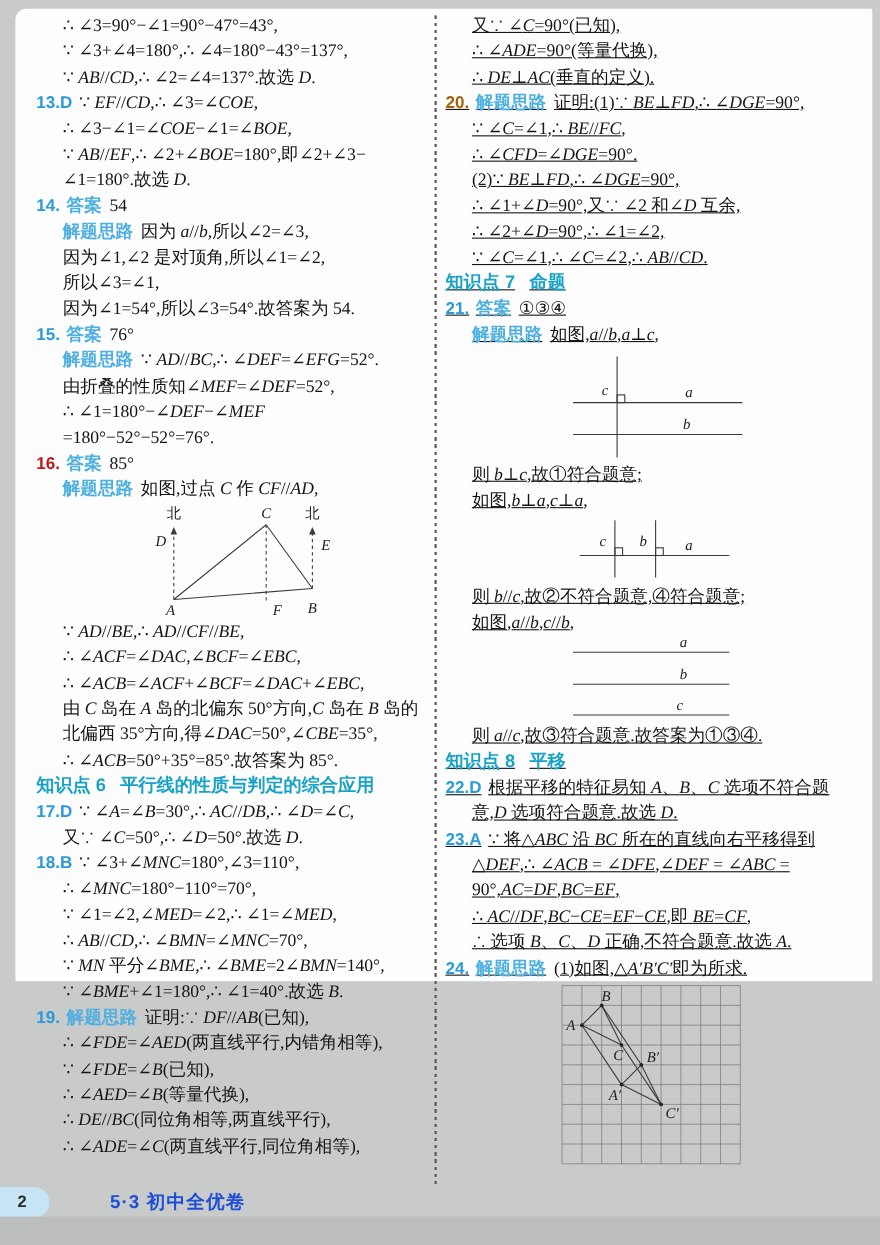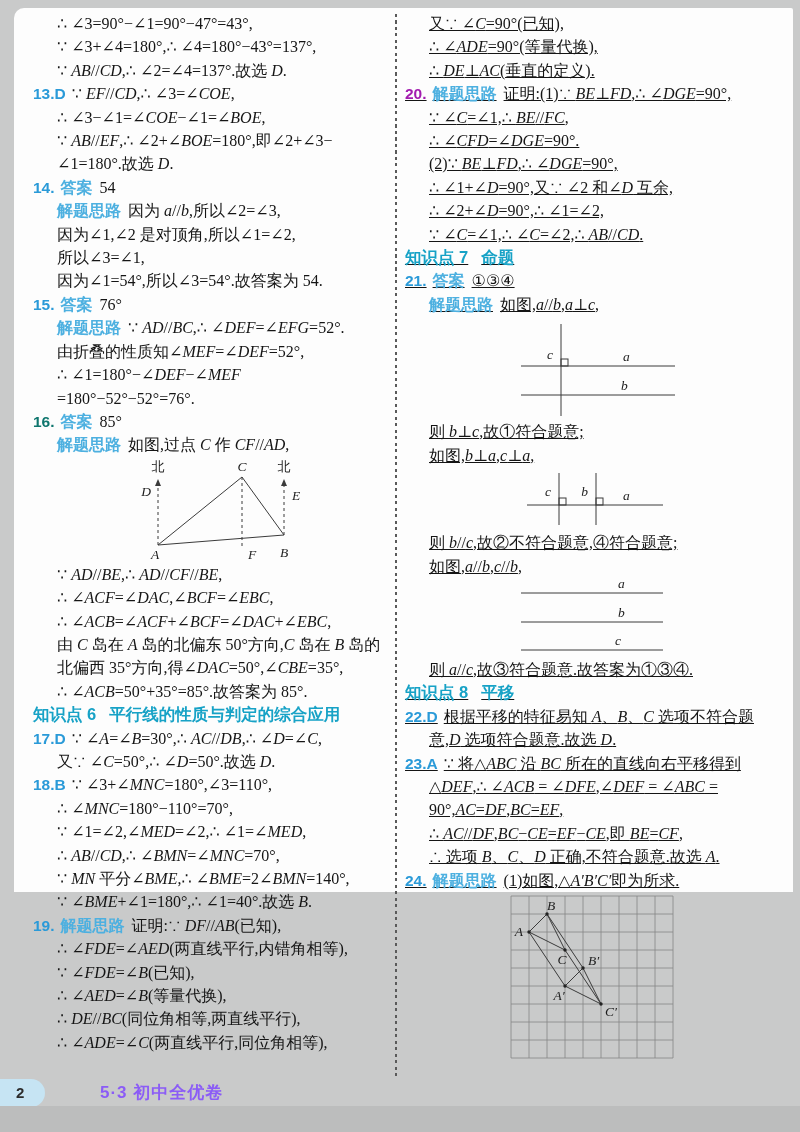--- a/index.html
+++ b/index.html
@@ -50,21 +50,21 @@
   .page-bubble {
     position:absolute; left:-14px; top:0; width:45px; height:28px;
     background:#c6e4f3; border-radius:0 15px 15px 0;
     font-family:"Liberation Sans","DejaVu Sans",sans-serif;
     font-size:15px; font-weight:bold; color:#2b2b2b;
     line-height:28px; padding-left:16px;
   }
   .brand {
     position:absolute; left:86px; top:0; line-height:28px;
     font-family:"Liberation Sans","DejaVu Sans",sans-serif;
-    font-size:17px; font-weight:bold; color:#8b5cf6; letter-spacing:1px;text-align:right;
+    font-size:17px; font-weight:bold; color:#1d4ed8; letter-spacing:1px;text-align:right;
   }
 </style>
 </head>
 <body>
 
 <div class="sheet">
   <div class="divider"></div>
   <div class="col left" id="col-left">
       <div class="line"><span class="txt">∴ ∠3=90°−∠1=90°−47°=43°,</span></div>
       <div class="line"><span class="txt">∵ ∠3+∠4=180°,∴ ∠4=180°−43°=137°,</span></div>
@@ -76,21 +76,21 @@
       <div class="line"><span class="num" style="color: rgb(42, 154, 216); margin-top: 23px;">14.</span><span class="kai" style="color: rgb(77, 176, 224);">答案</span><span class="txt">54</span></div>
       <div class="line"><span class="kai" style="color: rgb(77, 176, 224);">解题思路</span><span class="txt">因为 <i>a</i>//<i>b</i>,所以∠2=∠3,</span></div>
       <div class="line"><span class="txt">因为∠1,∠2 是对顶角,所以∠1=∠2,</span></div>
       <div class="line"><span class="txt">所以∠3=∠1,</span></div>
       <div class="line"><span class="txt">因为∠1=54°,所以∠3=54°.故答案为 54.</span></div>
       <div class="line"><span class="num" style="color: rgb(42, 154, 216);">15.</span><span class="kai" style="color: rgb(77, 176, 224);">答案</span><span class="txt">76°</span></div>
       <div class="line"><span class="kai" style="color: rgb(77, 176, 224);">解题思路</span><span class="txt">∵ <i>AD</i>//<i>BC</i>,∴ ∠<i>DEF</i>=∠<i>EFG</i>=52°.</span></div>
       <div class="line"><span class="txt">由折叠的性质知∠<i>MEF</i>=∠<i>DEF</i>=52°,</span></div>
       <div class="line"><span class="txt">∴ ∠1=180°−∠<i>DEF</i>−∠<i>MEF</i></span></div>
       <div class="line"><span class="txt">=180°−52°−52°=76°.</span></div>
-      <div class="line"><span class="num" style="color: #0f766e;">16.</span><span class="kai" style="color: rgb(77, 176, 224);">答案</span><span class="txt">85°</span></div>
+      <div class="line"><span class="num" style="color: #b91c1c;">16.</span><span class="kai" style="color: rgb(77, 176, 224);">答案</span><span class="txt">85°</span></div>
       <div class="line"><span class="kai" style="color: rgb(77, 176, 224);">解题思路</span><span class="txt">如图,过点 <i>C</i> 作 <i>CF</i>//<i>AD</i>,</span></div>
       <div class="fig" style="margin-left: 95px;">
         <svg viewBox="0 0 200 102" width="200" height="102" class="fig-svg">
           <line x1="30" y1="86" x2="114" y2="18" stroke="#3b3b3b" stroke-width="1"></line>
           <line x1="114" y1="18" x2="156" y2="76" stroke="#3b3b3b" stroke-width="1"></line>
           <line x1="30" y1="86" x2="156" y2="76" stroke="#3b3b3b" stroke-width="1"></line>
           <line x1="30" y1="86" x2="30" y2="22" stroke="#3b3b3b" stroke-width="1" stroke-dasharray="3 3"></line>
           <line x1="114" y1="18" x2="114" y2="88" stroke="#3b3b3b" stroke-width="1" stroke-dasharray="3 3"></line>
           <line x1="156" y1="76" x2="156" y2="22" stroke="#3b3b3b" stroke-width="1" stroke-dasharray="3 3"></line>
           <polygon points="27,27 33,27 30,20" fill="#3b3b3b"></polygon>
@@ -124,21 +124,21 @@
       <div class="line"><span class="txt">∴ ∠<i>FDE</i>=∠<i>AED</i>(两直线平行,内错角相等),</span></div>
       <div class="line"><span class="txt">∵ ∠<i>FDE</i>=∠<i>B</i>(已知),</span></div>
       <div class="line"><span class="txt">∴ ∠<i>AED</i>=∠<i>B</i>(等量代换),</span></div>
       <div class="line"><span class="txt">∴ <i>DE</i>//<i>BC</i>(同位角相等,两直线平行),</span></div>
       <div class="line"><span class="txt">∴ ∠<i>ADE</i>=∠<i>C</i>(两直线平行,同位角相等),</span></div>
     </div>
   <div class="col right" id="col-right">
       <div class="line"><span class="txt">又∵ ∠<i>C</i>=90°(已知),</span></div>
       <div class="line"><span class="txt">∴ ∠<i>ADE</i>=90°(等量代换),</span></div>
       <div class="line"><span class="txt">∴ <i>DE</i>⊥<i>AC</i>(垂直的定义).</span></div>
-      <div class="line"><span class="num" style="color: #a21caf;">20.</span><span class="kai" style="color: rgb(77, 176, 224);">解题思路</span><span class="txt">证明:(1)∵ <i>BE</i>⊥<i>FD</i>,∴ ∠<i>DGE</i>=90°,</span></div>
+      <div class="line"><span class="num" style="color: #a16207;">20.</span><span class="kai" style="color: rgb(77, 176, 224);">解题思路</span><span class="txt">证明:(1)∵ <i>BE</i>⊥<i>FD</i>,∴ ∠<i>DGE</i>=90°,</span></div>
       <div class="line"><span class="txt">∵ ∠<i>C</i>=∠1,∴ <i>BE</i>//<i>FC</i>,</span></div>
       <div class="line"><span class="txt">∴ ∠<i>CFD</i>=∠<i>DGE</i>=90°.</span></div>
       <div class="line"><span class="txt">(2)∵ <i>BE</i>⊥<i>FD</i>,∴ ∠<i>DGE</i>=90°,</span></div>
       <div class="line"><span class="txt">∴ ∠1+∠<i>D</i>=90°,又∵ ∠2 和∠<i>D</i> 互余,</span></div>
       <div class="line"><span class="txt">∴ ∠2+∠<i>D</i>=90°,∴ ∠1=∠2,</span></div>
       <div class="line"><span class="txt">∵ ∠<i>C</i>=∠1,∴ ∠<i>C</i>=∠2,∴ <i>AB</i>//<i>CD</i>.</span></div>
       <div class="hdr" style="color: rgb(23, 162, 198);"><span class="hdr-num">知识点 7</span><span class="hdr-title">命题</span></div>
       <div class="line"><span class="num" style="color: rgb(42, 154, 216);">21.</span><span class="kai" style="color: rgb(77, 176, 224);">答案</span><span class="txt">①③④</span></div>
       <div class="line"><span class="kai" style="color: rgb(77, 176, 224);">解题思路</span><span class="txt">如图,<i>a</i>//<i>b</i>,<i>a</i>⊥<i>c</i>,</span></div>
       <div class="fig" style="margin-left: 108px;">

